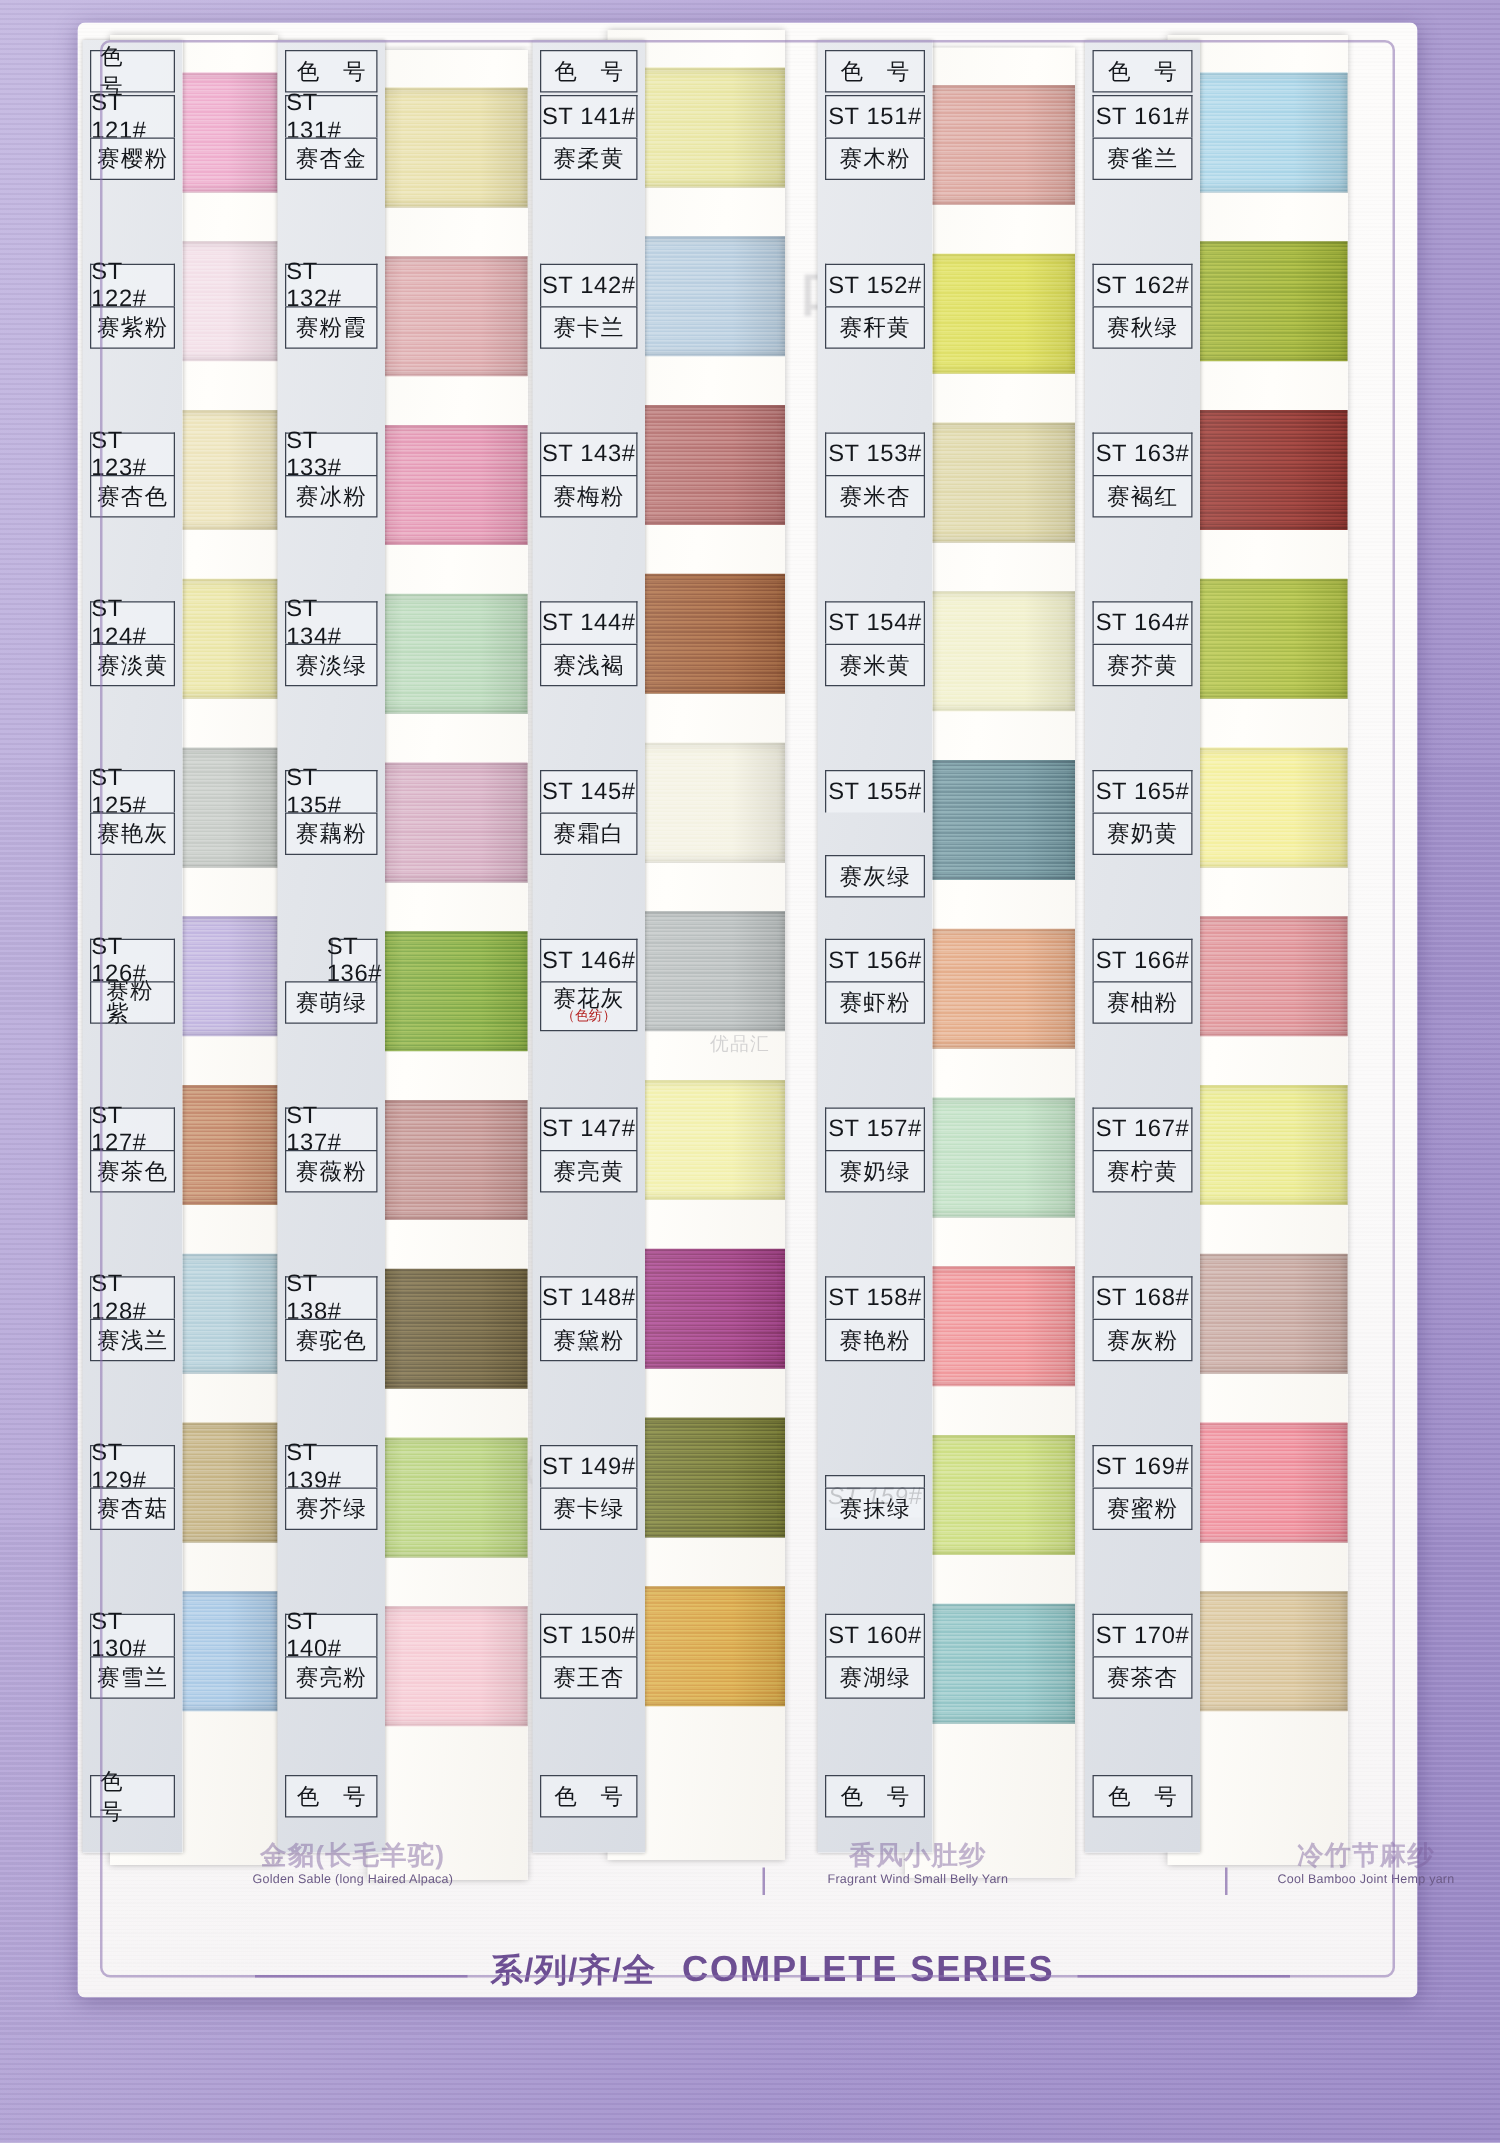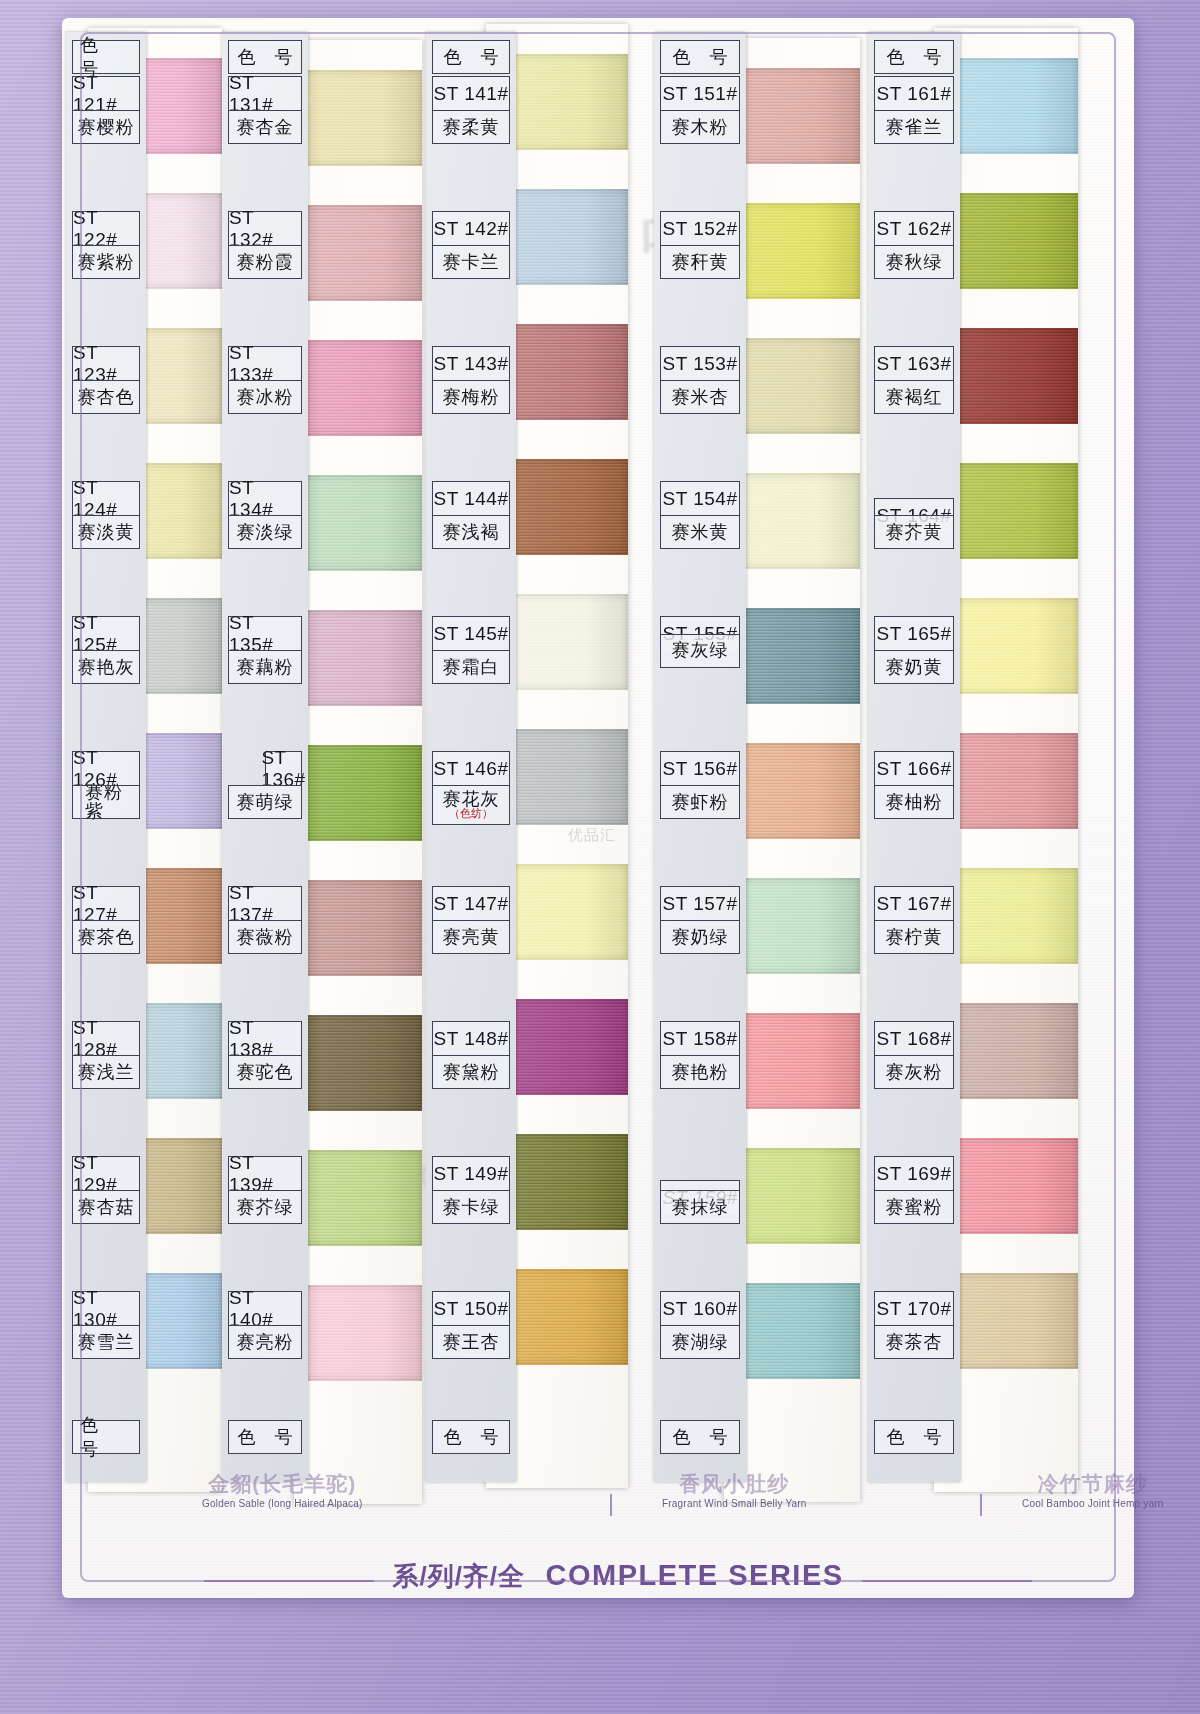--- a/index.html
+++ b/index.html
@@ -342,21 +342,21 @@
         </div>
         <div class="lbox code" style="top: 314px;">ST 153#</div>
         <div class="lbox name" style="top: 348px;">
           <span>赛米杏</span>
         </div>
         <div class="lbox code" style="top: 449px;">ST 154#</div>
         <div class="lbox name" style="top: 483px;">
           <span>赛米黄</span>
         </div>
         <div class="lbox code" style="top: 584px;">ST 155#</div>
-        <div class="lbox name" style="top: 602px; font-family: Liberation Mono, monospace;">
+        <div class="lbox name" style="top: 652px;">
           <span>赛灰绿</span>
         </div>
         <div class="lbox code" style="top: 719px;">ST 156#</div>
         <div class="lbox name" style="top: 753px;">
           <span>赛虾粉</span>
         </div>
         <div class="lbox code" style="top: 854px;">ST 157#</div>
         <div class="lbox name" style="top: 888px;">
           <span>赛奶绿</span>
         </div>
@@ -393,21 +393,21 @@
           <span>赛雀兰</span>
         </div>
         <div class="lbox code" style="top: 179px;">ST 162#</div>
         <div class="lbox name" style="top: 213px;">
           <span>赛秋绿</span>
         </div>
         <div class="lbox code" style="top: 314px;">ST 163#</div>
         <div class="lbox name" style="top: 348px;">
           <span>赛褐红</span>
         </div>
-        <div class="lbox code" style="top: 466px;">ST 164#</div>
+        <div class="lbox code" style="top: 449px;">ST 164#</div>
         <div class="lbox name" style="top: 483px;">
           <span>赛芥黄</span>
         </div>
         <div class="lbox code" style="top: 584px;">ST 165#</div>
         <div class="lbox name" style="top: 618px;">
           <span>赛奶黄</span>
         </div>
         <div class="lbox code" style="top: 719px;">ST 166#</div>
         <div class="lbox name" style="top: 753px;">
           <span>赛柚粉</span>

